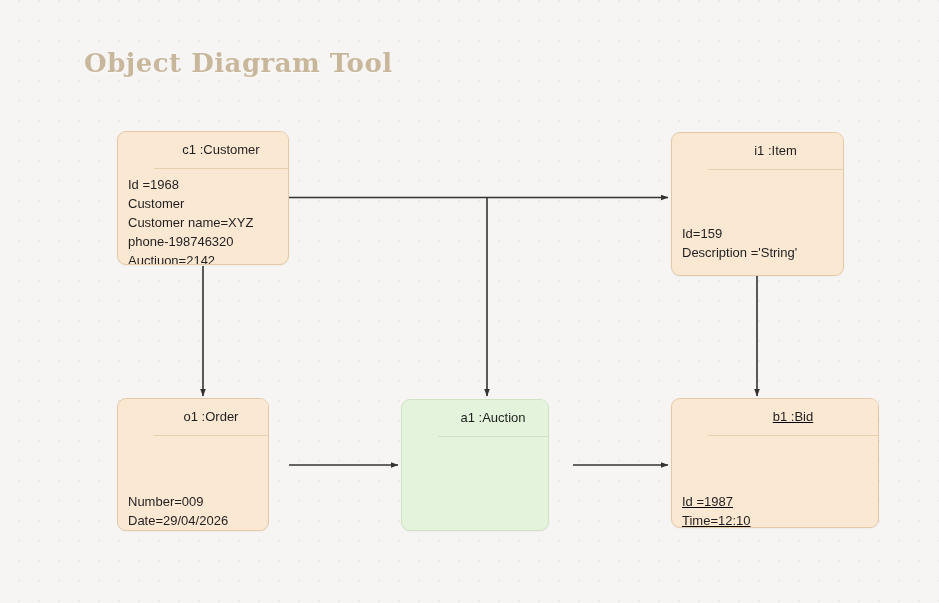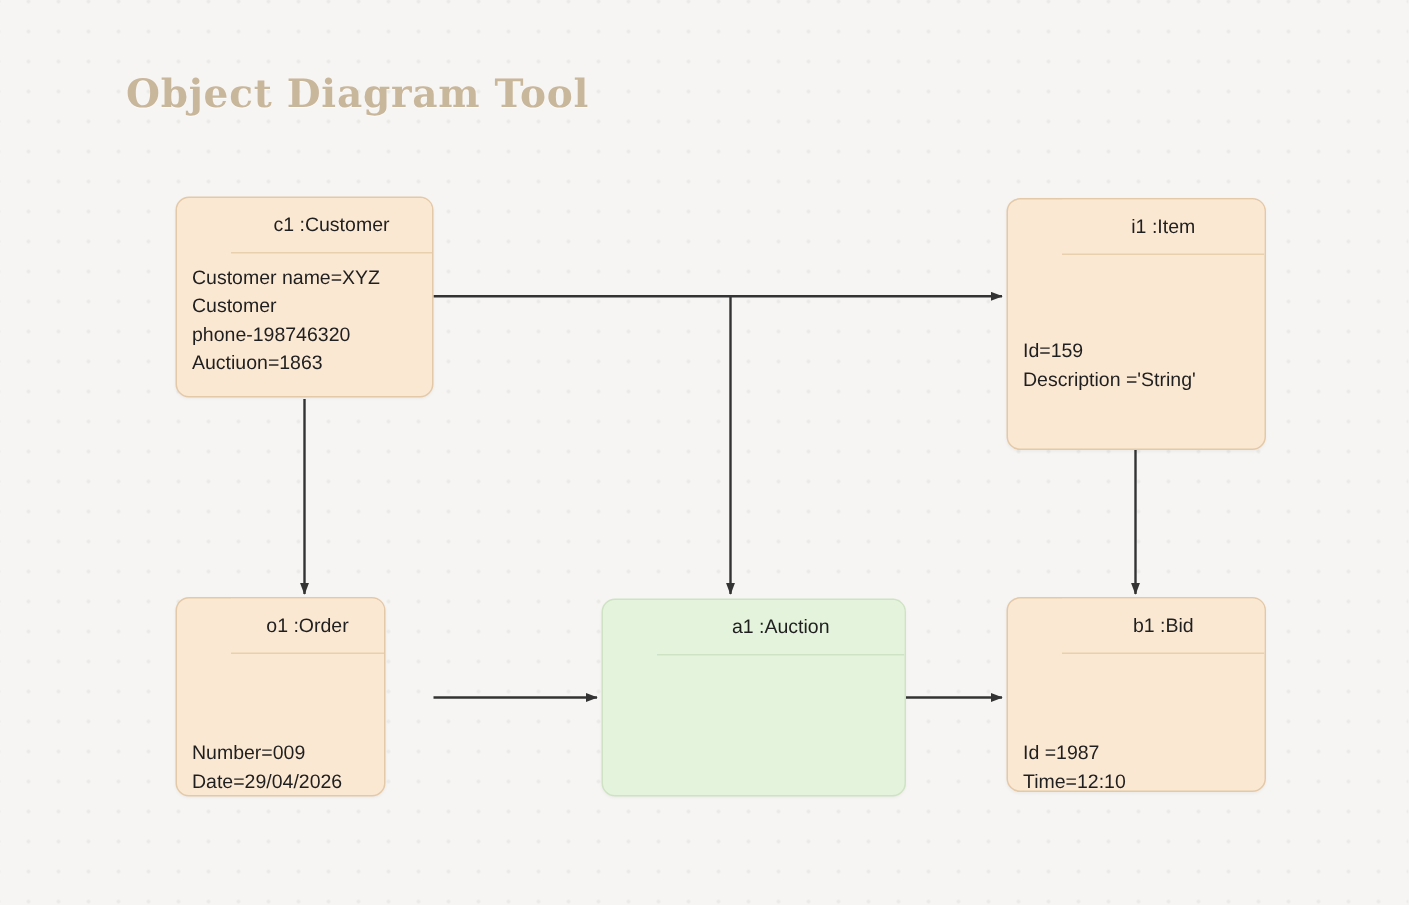--- a/index.html
+++ b/index.html
@@ -120,49 +120,50 @@
     </g>
 
     <g>
       <path d="M573,465 L668,465" stroke="#333333" stroke-width="1.6" fill="none" marker-end="url(#arrow)"></path>
     </g>
   </svg>
 
   <div class="node" style="left:117px; top:131px; width:172px; height:134px;">
     <div class="node-header">c1 :Customer</div>
     <div class="node-body body-top">
+      <div class="attr">Id =1968</div>
+      <div class="attr">Customer</div>
       <div class="attr">Customer name=XYZ</div>
-      <div class="attr">Customer</div>
       <div class="attr">phone-198746320</div>
-      <div class="attr">Auctiuon=1863</div>
+      <div class="attr">Auctiuon=2142</div>
     </div>
   </div>
 
-  <div class="node" style="left:671px; top:132px; width:173px; height:168px;">
+  <div class="node" style="left:671px; top:132px; width:173px; height:144px;">
     <div class="node-header">i1 :Item</div>
     <div class="node-body body-mid">
       <div class="attr">Id=159</div>
       <div class="attr">Description ='String'</div>
     </div>
   </div>
 
-  <div class="node" style="left:117px; top:398px; width:140px; height:133px;">
+  <div class="node" style="left:117px; top:398px; width:152px; height:133px;">
     <div class="node-header">o1 :Order</div>
     <div class="node-body body-mid2">
       <div class="attr">Number=009</div>
       <div class="attr">Date=29/04/2026</div>
     </div>
   </div>
 
-  <div class="node green" style="left:401px; top:399px; width:203px; height:132px;">
+  <div class="node green" style="left:401px; top:399px; width:148px; height:132px;">
     <div class="node-header">a1 :Auction</div>
     <div class="node-body body-top"></div>
   </div>
 
-  <div class="node" style="left:671px; top:398px; width:173px; height:130px;">
+  <div class="node" style="left:671px; top:398px; width:208px; height:130px;text-decoration:underline;">
     <div class="node-header">b1 :Bid</div>
     <div class="node-body body-mid2">
       <div class="attr">Id =1987</div>
       <div class="attr">Time=12:10</div>
 
     </div>
   </div>
 
 </div>
 

